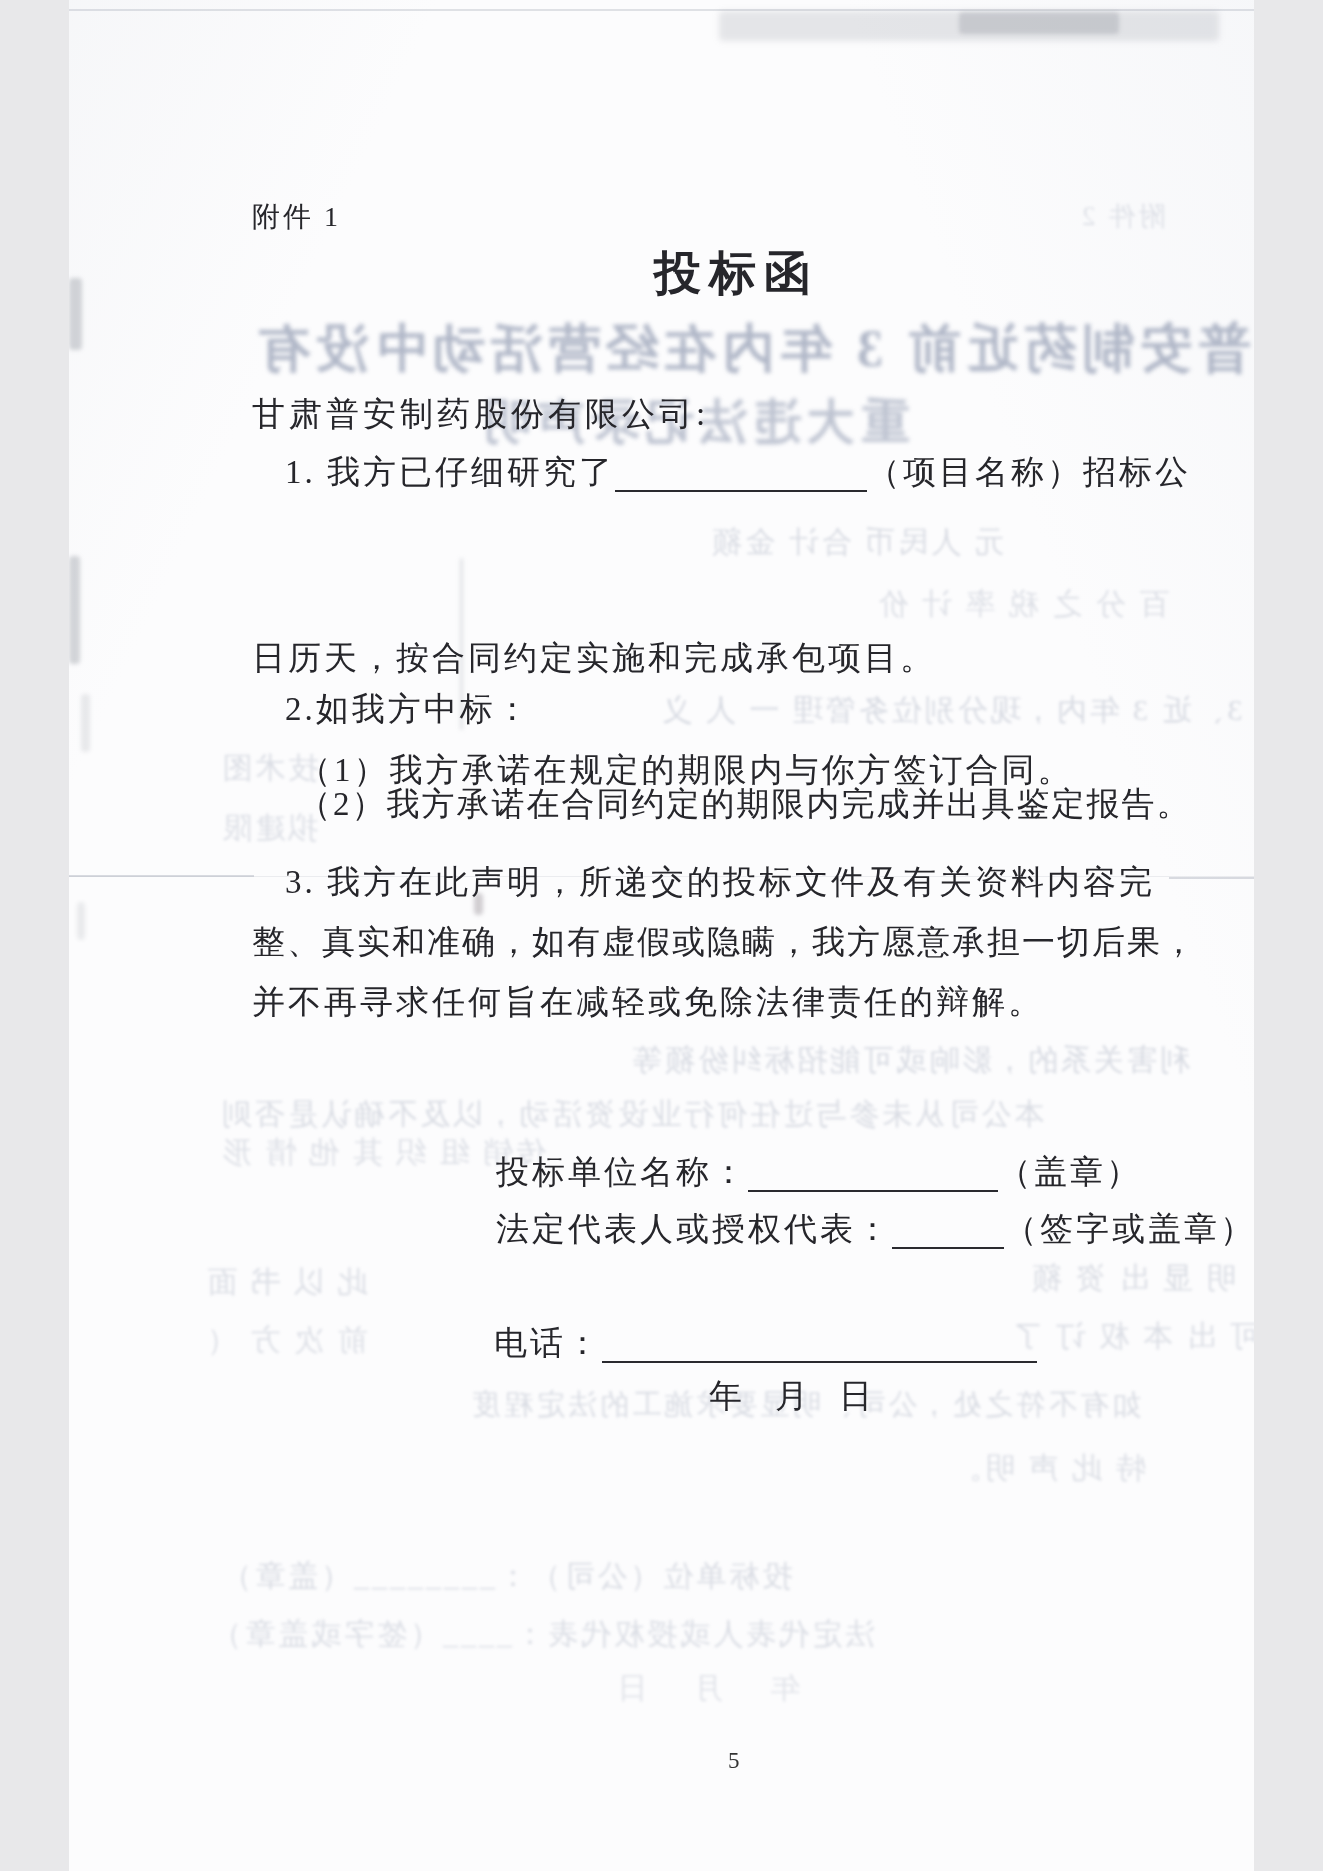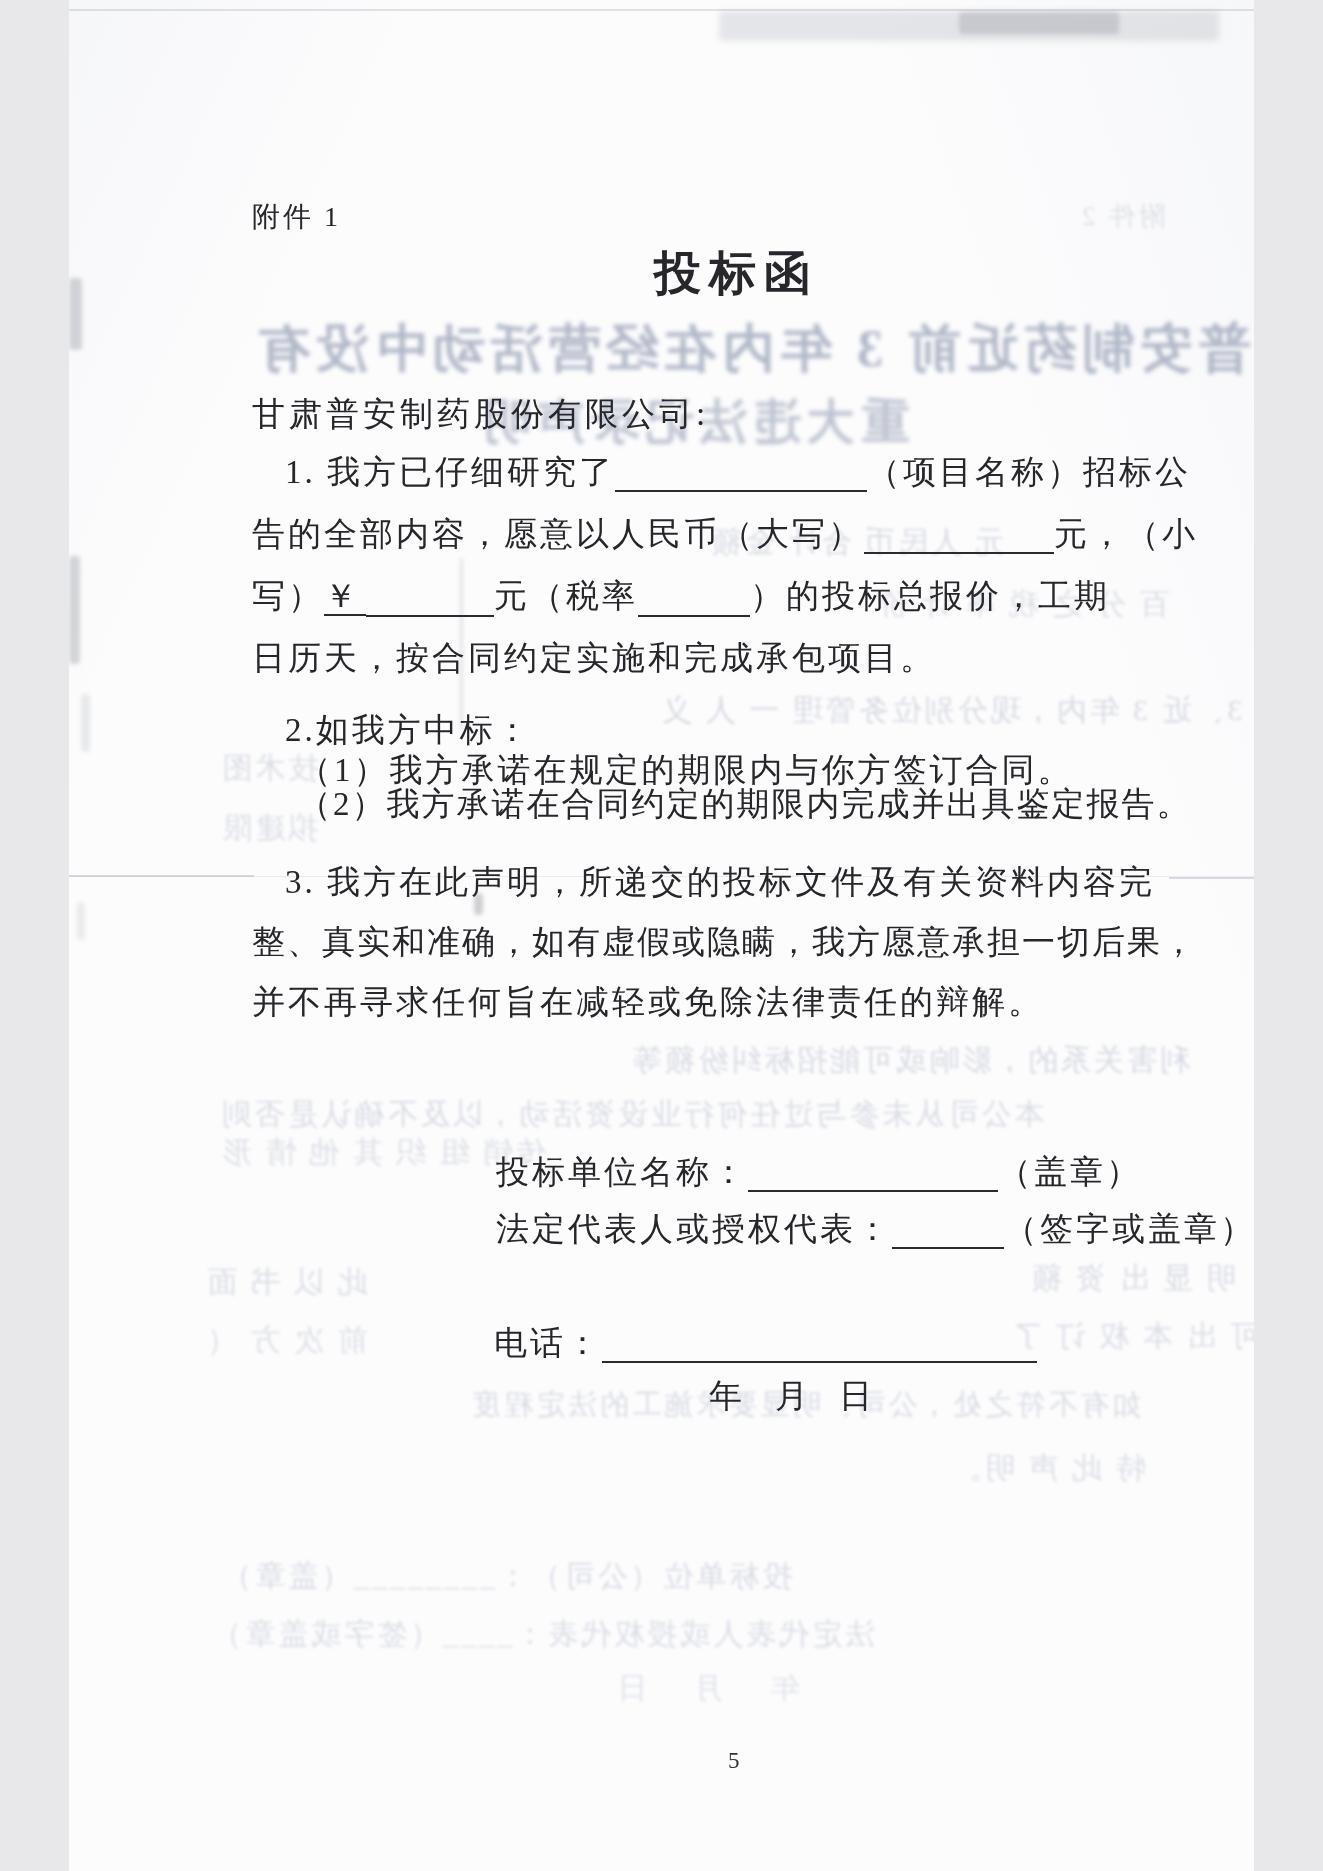--- a/index.html
+++ b/index.html
@@ -72,29 +72,23 @@
 
   <div class="line" style="left:183px;top:197px;font-size:28px;">附件 1</div>
 
   <div class="line title" style="left:585px;top:253px;">投标函</div>
 
   <div class="line" style="left:183px;top:394px;letter-spacing:4px;">甘肃普安制药股份有限公司:</div>
 
   <div class="line" style="left:216px;top:452px;">
     <span>1. 我方已仔细研究了</span><span class="ul" style="width:252px;"></span><span>（项目名称）招标公</span>
   </div>
-  <div class="line" style="left:183px;top:514px;">
-    <span>告的全部内容，愿意以人民币（大写）</span><span class="ul" style="width:190px;"></span><span>元，（小</span>
-  </div>
-  <div class="line" style="left:183px;top:576px;">
-    <span>写）</span><span class="ulw" style="padding-right:6px;">￥</span><span class="ul" style="width:128px;"></span><span>元（税率</span><span class="ul" style="width:112px;"></span><span>）的投标总报价，工期</span>
-  </div>
   <div class="line" style="left:183px;top:638px;">日历天，按合同约定实施和完成承包项目。</div>
 
-  <div class="line" style="left:216px;top:710px;">2.如我方中标：</div>
+  <div class="line" style="left:216px;top:689px;">2.如我方中标：</div>
   <div class="line" style="left:229px;top:750px;">（1）我方承诺在规定的期限内与你方签订合同。</div>
   <div class="line" style="left:229px;top:784px;letter-spacing:2px;">（2）我方承诺在合同约定的期限内完成并出具鉴定报告。</div>
 
   <div class="line" style="left:216px;top:862px;">3. 我方在此声明，所递交的投标文件及有关资料内容完</div>
   <div class="line" style="left:183px;top:922px;letter-spacing:2px;">整、真实和准确，如有虚假或隐瞒，我方愿意承担一切后果，</div>
   <div class="line" style="left:183px;top:982px;">并不再寻求任何旨在减轻或免除法律责任的辩解。</div>
 
   <div class="line" style="left:427px;top:1152px;">
     <span>投标单位名称：</span><span class="ul" style="width:250px;"></span><span>（盖章）</span>
   </div>

